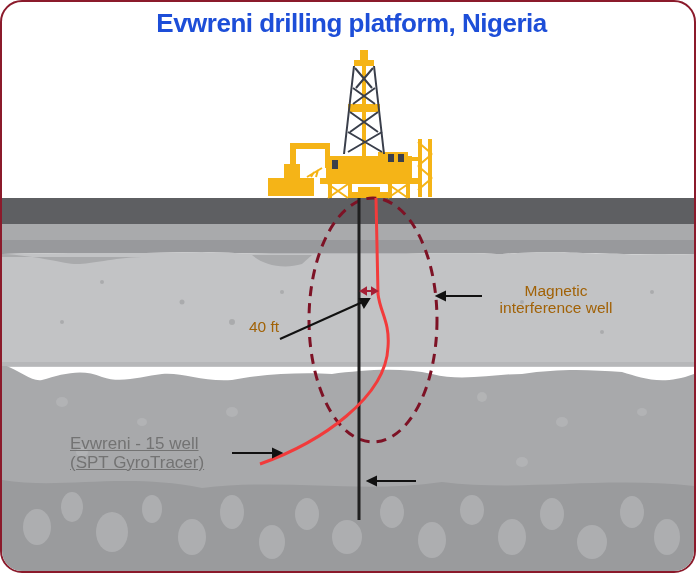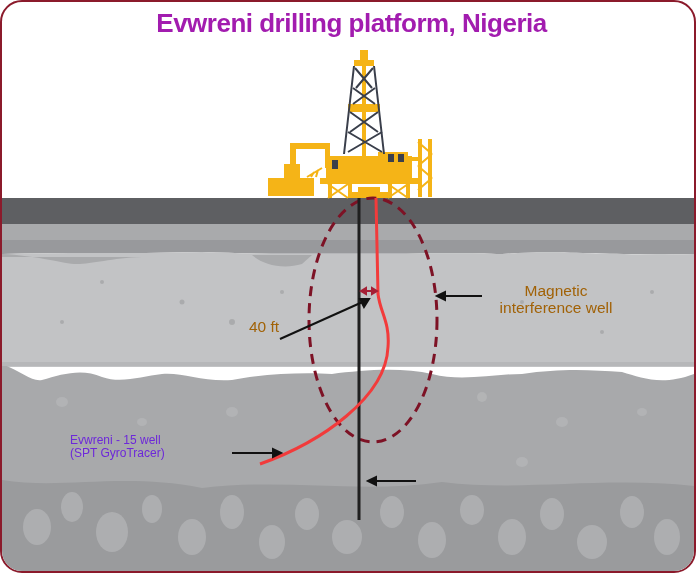--- a/index.html
+++ b/index.html
@@ -4,26 +4,26 @@
 <style>
   html, body { margin:0; padding:0; background:#ffffff; }
   body { width:696px; height:573px; overflow:hidden; font-family:"Liberation Sans", sans-serif; }
   .frame {
     position:absolute; left:0; top:0; width:692px; height:569px;
     border:2px solid #8b1a2b; border-radius:22px; overflow:hidden; background:#ffffff;
   }
   .title {
     position:absolute; left:0; right:0; top:6px; text-align:center;
     font-family:"Liberation Sans", sans-serif; font-weight:bold; font-size:26px;
-    color:#a21caf; letter-spacing:-0.5px;margin-left:7px;
+    color:#1d4ed8; letter-spacing:-0.5px;margin-left:7px;
   }
   svg.scene { position:absolute; left:0; top:0; }
   .lbl { position:absolute; font-family:"Liberation Sans", sans-serif; line-height:1.12; }
   .red-lbl { color:#a16207; font-size:15.5px; text-align:center; }
-  .dark-lbl { color:#6d28d9; font-size:12px; }
+  .dark-lbl { color:#737373; font-size:17px;text-decoration:underline; }
 </style>
 </head>
 <body>
 
 <div class="frame">
 
   <svg class="scene" width="692" height="569" viewBox="0 0 692 569">
 
     <rect x="0" y="196" width="692" height="26" fill="#5e5f62"></rect>
 

